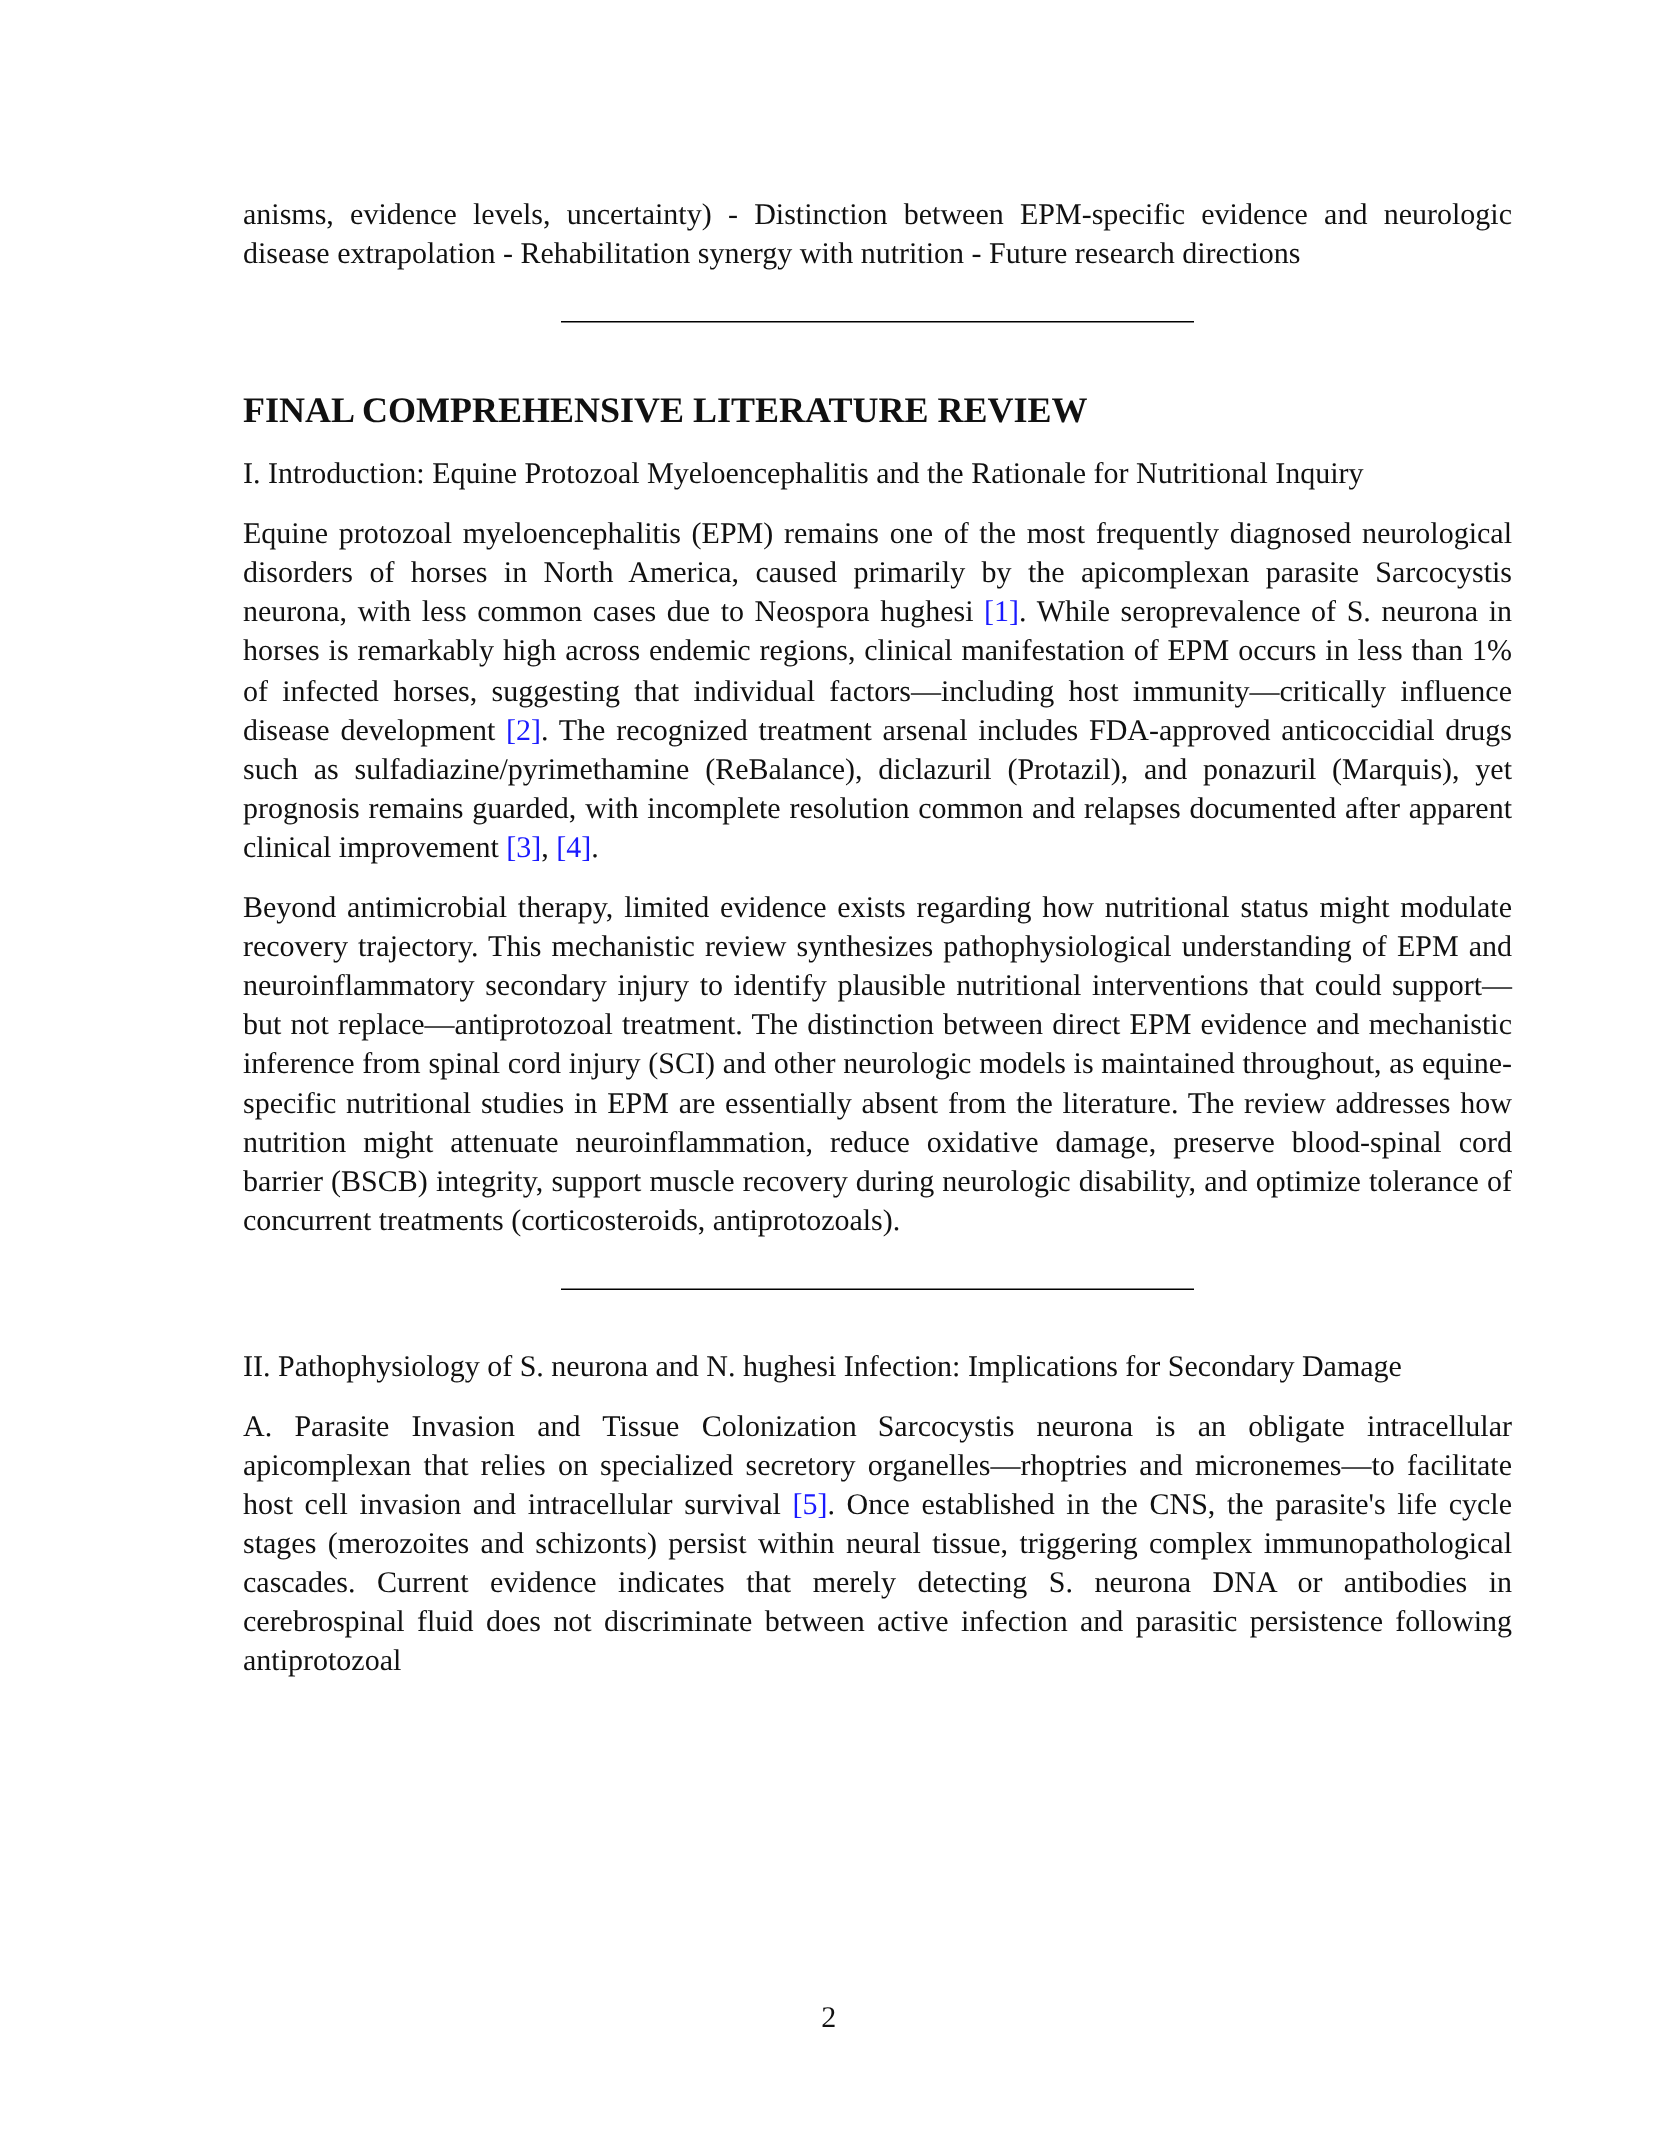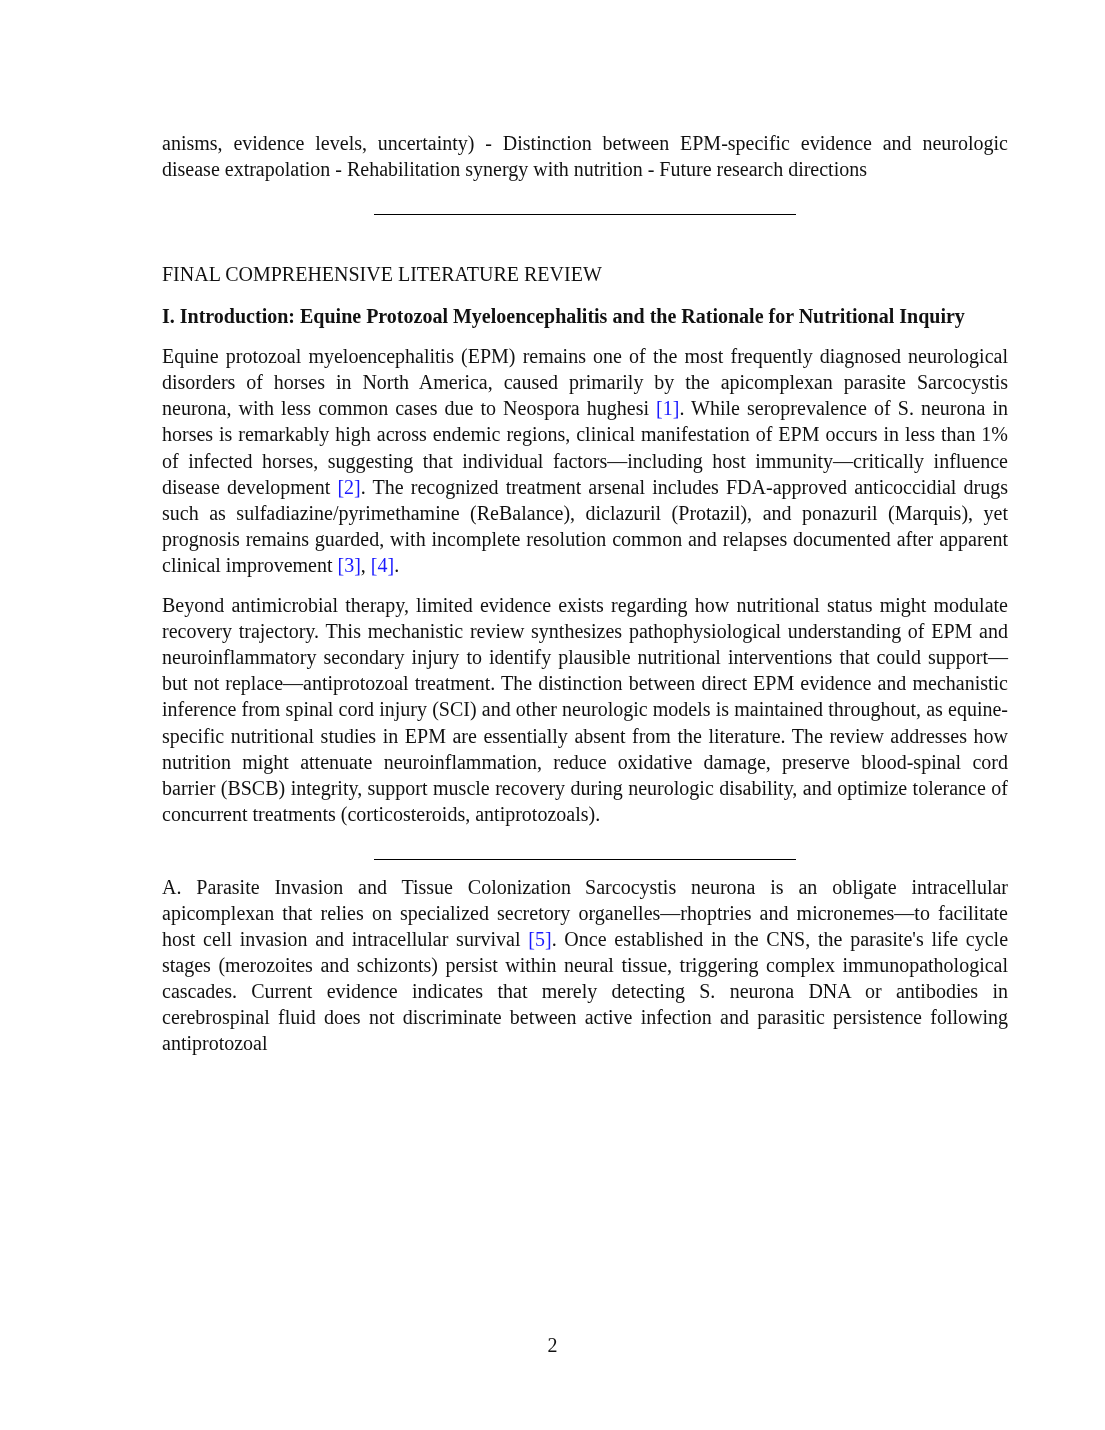--- a/index.html
+++ b/index.html
@@ -3,22 +3,22 @@
 <meta charset="utf-8">
 <style>
   html, body { margin: 0; padding: 0; background: #ffffff; }
   body { width: 1105px; height: 1430px; position: relative; overflow: hidden;
          font-family: "Liberation Serif", "DejaVu Serif", serif; color: #111; }
   .page { position: absolute; left: 122px; top: 130px; width: 846px; margin-left: 40px; }
   p { margin: 0; font-size: 20px; line-height: 26.1px; text-align: justify; hyphens: auto; }
   .intro-frag { margin-bottom: 0; }
   .rule { width: 422px; height: 0; border-top: 1.3px solid #000; margin: 0 auto; }
   .rule1 { margin-top: 32px; }
-  h1 { font-size: 20px; font-weight: normal; margin: 44px 0 0 0; line-height: 30px; letter-spacing: 0; }
-  h2 { font-size: 20px; font-weight: bold; margin: 14px 0 0 0; line-height: 26px; }
+  h1 { font-size: 24px; font-weight: bold; margin: 44px 0 0 0; line-height: 30px; letter-spacing: 0; }
+  h2 { font-size: 20px; font-weight: normal; margin: 14px 0 0 0; line-height: 26px; }
   .sec1-h { margin-top: 14px; }
   .para { margin-top: 14px; }
   .rule2 { margin-top: 32px; }
   .sec2-h { margin-top: 38px; }
   .subhead { font-weight: normal; margin-right: 14px; }
   .cite { color: #1a1aff; }
   .pagenum { position: absolute; left: 0; width: 1105px; top: 1334px; text-align: center;
              font-size: 20px; }
 </style>
 </head>
@@ -33,18 +33,19 @@
   <h1>FINAL COMPREHENSIVE LITERATURE REVIEW</h1>
 
   <h2 class="sec1-h">I. Introduction: Equine Protozoal Myeloencephalitis and the Rationale for Nutritional Inquiry</h2>
 
   <p class="para"><span>Equine protozoal myeloencephalitis (EPM) remains one of the most frequently diagnosed neurological disorders of horses in North America, caused primarily by the apicomplexan parasite Sarcocystis neurona, with less common cases due to Neospora hughesi </span><a class="cite">[1]</a><span>. While seroprevalence of S. neurona in horses is remarkably high across endemic regions, clinical manifestation of EPM occurs in less than 1% of infected horses, suggesting that individual factors—including host immunity—critically influence disease development </span><a class="cite">[2]</a><span>. The recognized treatment arsenal includes FDA-approved anticoccidial drugs such as sulfadiazine/pyrimethamine (ReBalance), diclazuril (Protazil), and ponazuril (Marquis), yet prognosis remains guarded, with incomplete resolution common and relapses documented after apparent clinical improvement </span><a class="cite">[3]</a><span>, </span><a class="cite">[4]</a><span>.</span></p>
 
   <p class="para">Beyond antimicrobial therapy, limited evidence exists regarding how nutritional status might modulate recovery trajectory. This mechanistic review synthesizes pathophysiological understanding of EPM and neuroinflammatory secondary injury to identify plausible nutritional interventions that could support—but not replace—antiprotozoal treatment. The distinction between direct EPM evidence and mechanistic inference from spinal cord injury (SCI) and other neurologic models is maintained throughout, as equine-specific nutritional studies in EPM are essentially absent from the literature.  The review addresses how nutrition might attenuate neuroinflammation, reduce oxidative damage, preserve blood-spinal cord barrier (BSCB) integrity, support muscle recovery during neurologic disability, and optimize tolerance of concurrent treatments (corticosteroids, antiprotozoals).</p>
 
   <div class="rule rule2"></div>
 
+  <h2 class="sec2-h">II. Pathophysiology of S. neurona and N. hughesi Infection: Implications for Secondary Damage</h2>
 
   <p class="para"><span class="subhead">A. Parasite Invasion and Tissue Colonization</span><span>Sarcocystis neurona is an obligate intracellular apicomplexan that relies on specialized secretory organelles—rhoptries and micronemes—to facilitate host cell invasion and intracellular survival </span><a class="cite">[5]</a><span>.  Once established in the CNS, the parasite's life cycle stages (merozoites and schizonts) persist within neural tissue, triggering complex immunopathological cascades.  Current evidence indicates that merely detecting S. neurona DNA or antibodies in cerebrospinal fluid does not discriminate between active infection and parasitic persistence following antiprotozoal</span></p>
 
 </div>
 
 <div class="pagenum">2</div>
 
 </body></html>

